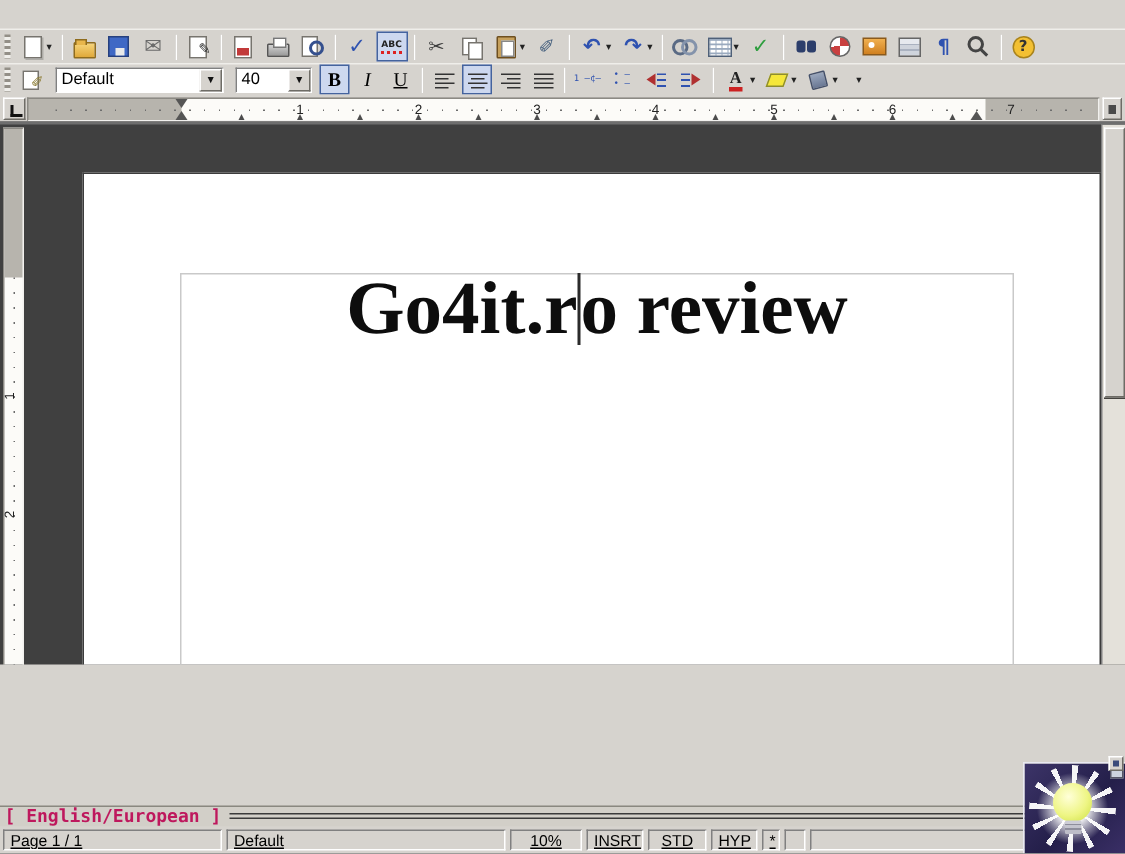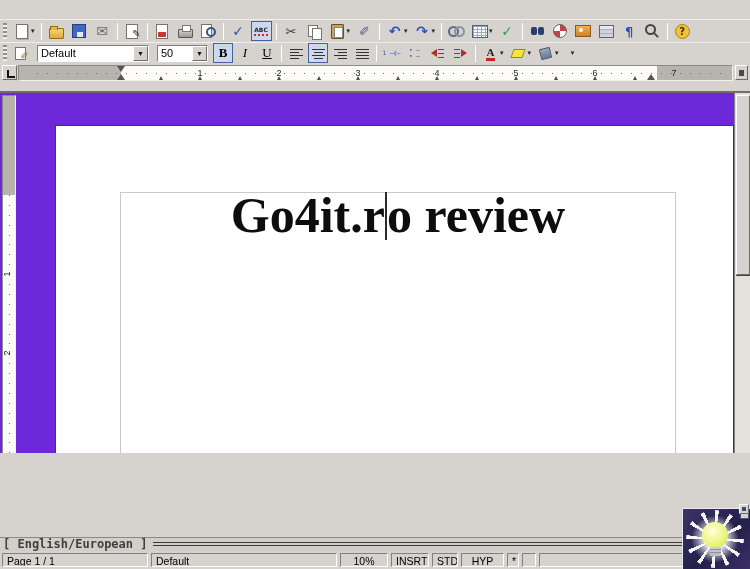--- a/index.html
+++ b/index.html
@@ -132,21 +132,21 @@
           border-right:4px solid transparent;border-top:6px solid #555;}
   .ind-bot{position:absolute;left:98px;bottom:0;width:0;height:0;border-left:4px solid transparent;
           border-right:4px solid transparent;border-bottom:6px solid #555;}
   .ind-right{position:absolute;left:628px;bottom:0;width:0;height:0;border-left:4px solid transparent;
           border-right:4px solid transparent;border-bottom:6px solid #555;}
   .ruler-end-btn{position:absolute;left:735px;top:2px;width:13px;height:15px;background:#d6d3ce;
           border:1px solid;border-color:#fff #6e6c66 #6e6c66 #fff;}
   .ruler-end-btn::before{content:"";position:absolute;left:3px;top:4px;width:5px;height:6px;background:#4a4a4a;}
 
   
-  .workspace{position:absolute;left:0;top:91px;width:750px;height:362px;background:#6d28d9;
+  .workspace{position:absolute;left:0;top:81px;width:750px;height:362px;background:#404040;
              border-top:2px solid #6e6e6e;overflow:hidden;}
   .vruler{position:absolute;left:2px;top:2px;width:14px;height:452px;background:#fcfbf8;
           border:1px solid;border-color:#8c8a84 #f2f1ee #f2f1ee #8c8a84;}
   .vruler .vgray{position:absolute;left:0;top:0;width:12px;height:99px;background:#b7b4ad;}
   .vruler .vdots{position:absolute;left:6px;top:99px;bottom:2px;width:1px;
           background:repeating-linear-gradient(180deg,#6d6d6d 0 1px,transparent 1px 9.9px);}
   .vnum{position:absolute;left:1px;transform:rotate(-90deg);font-size:9px;color:#222;}
   .page{position:absolute;left:55px;top:32px;width:679px;height:430px;background:#fff;
         border:1px solid #3c3c3c;border-bottom:none;}
   .boundary{position:absolute;left:64px;top:66px;width:556px;height:480px;border:1px solid #c9c9c9;}
@@ -155,21 +155,21 @@
   .caret{display:inline-block;width:2px;height:48px;background:#2b2b2b;vertical-align:-8px;}
   .vscroll{position:absolute;left:734px;top:0;width:16px;height:454px;background:#e4e1da;
            border-left:1px solid #808080;}
   .vthumb{position:absolute;left:1px;top:2px;width:14px;height:180px;background:#d6d3ce;
           border:1px solid;border-color:#fff #6e6c66 #6e6c66 #fff;box-shadow:0 1px 0 #44423e;}
 
   
   .overlaystrip{position:absolute;left:0;top:537px;width:750px;height:14px;background:#d2cfc8;
                 border-top:1px solid #8a8880;display:flex;align-items:flex-start;}
   .kbd-label{font-family:"DejaVu Sans Mono",monospace;font-weight:bold;font-size:12px;line-height:13px;
-             padding-left:3px;white-space:pre;color:#404040;}
+             padding-left:3px;white-space:pre;color:#be185d;}
   .strip-line{flex:1;height:4px;margin:4px 1px 0 5px;border-top:1px solid #3a3a3a;border-bottom:1px solid #3a3a3a;}
 
   .statusbar{position:absolute;left:0;top:551px;width:750px;height:18px;background:#d6d3ce;
              display:flex;align-items:center;padding:1px 2px;gap:3px;font-size:10.5px;text-decoration:underline;}
   .scell{height:14px;border:1px solid;border-color:#808080 #fff #fff #808080;
          padding:1px 4px 0 4px;white-space:nowrap;overflow:hidden;}
 
   
   .bulbwin{position:absolute;left:682px;top:508px;width:68px;height:61px;z-index:6;overflow:hidden;
            background:linear-gradient(135deg,#3c3468,#241f4a 55%,#3a2f66);
@@ -292,21 +292,21 @@
   <div class="toolbar tb-fmt" id="tb-formatting">
     <span class="grip"></span>
     <span class="tb-btn">
         <span class="ico i-styles"></span>
       </span>
     <span class="combo" style="width:112px">
       <span class="ctext">Default</span>
       <span class="cbtn">▼</span>
     </span>
     <span class="combo" style="width:51px">
-      <span class="ctext">50</span>
+      <span class="ctext">40</span>
       <span class="cbtn">▼</span>
     </span>
 
   <span class="tb-btn pressed">
         <span class="txtb">B</span>
       </span>
       <span class="tb-btn">
         <span class="txti">I</span>
       </span>
       <span class="tb-btn">
@@ -408,22 +408,22 @@
     <span class="kbd-label">[ English/European ]</span>
     <span class="strip-line"></span>
   </div>
 
   <div class="statusbar" id="statusbar">
 
   <span class="scell" style="width: 146px; text-align: left;">Page 1 / 1</span>
       <span class="scell" style="width: 186px; text-align: left;">Default</span>
       <span class="scell" style="width: 48px; text-align: center;">10%</span>
       <span class="scell" style="width: 38px; text-align: center;">INSRT</span>
-      <span class="scell" style="width: 26px; text-align: center;">STD</span>
-      <span class="scell" style="width: 43px; text-align: center;">HYP</span>
+      <span class="scell" style="width: 39px; text-align: center;">STD</span>
+      <span class="scell" style="width: 31px; text-align: center;">HYP</span>
       <span class="scell" style="width: 12px; text-align: center;">*</span>
       <span class="scell" style="width: 14px; text-align: left;"></span>
       <span class="scell" style="width: 152px; text-align: left;"></span>
     </div>
 
   <div class="bulbwin">
     <div class="rays"></div>
     <div class="glow"></div>
     <div class="bulbc"></div>
     <div class="bulbbase"></div>

